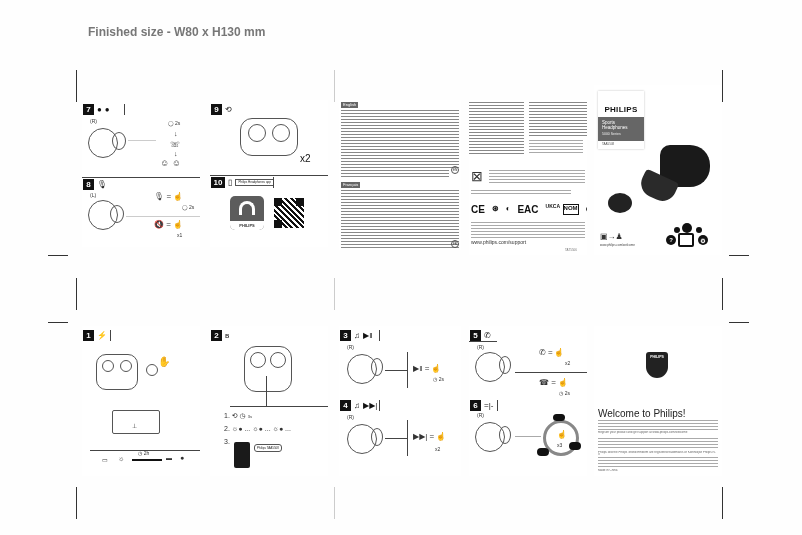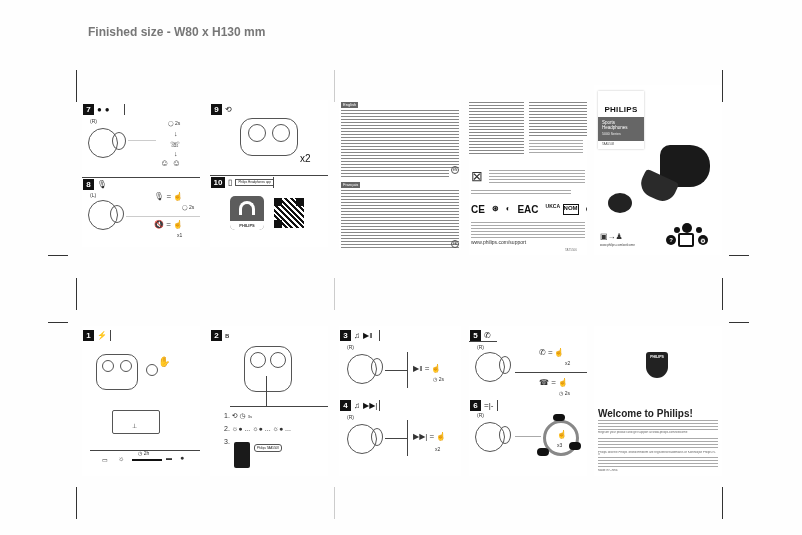--- a/index.html
+++ b/index.html
@@ -31,21 +31,21 @@
   .app { position: absolute; width: 34px; height: 34px; border-radius: 5px; background: #5c5c5c; }
   .app .band { position: absolute; bottom: 0; left: 0; right: 0; height: 9px; background: #fff; border-radius: 0 0 5px 5px; font-size: 4px; text-align: center; line-height: 9px; font-weight: bold; color: #333; }
   .qr { position: absolute; width: 30px; height: 30px;
     background:
       linear-gradient(#111,#111) 0 0/8px 8px no-repeat,
       linear-gradient(#111,#111) 22px 0/8px 8px no-repeat,
       linear-gradient(#111,#111) 0 22px/8px 8px no-repeat,
       repeating-linear-gradient(45deg,#111 0 2px,#fff 2px 4px),
       #fff; }
   .dark { position: absolute; background: #1a1a1a; }
-  .welcome { position: absolute; font-size: 10px; color: #222; font-weight: bold; }
+  .welcome { position: absolute; font-size: 10px; color: #222; }
   .dot { position: absolute; border-radius: 50%; background: #111; color: #fff; font-size: 6px; display: flex; align-items: center; justify-content: center; font-weight: bold; }
   .cert { position: absolute; font-size: 10px; font-weight: bold; color: #111; display: flex; gap: 7px; }
   .shield { position: absolute; width: 22px; height: 26px; background: #222; border-radius: 3px 3px 11px 11px; color: #fff; font-size: 3.5px; text-align: center; padding-top: 3px; font-weight: bold; }
   .x2 { position: absolute; font-size: 10px; color: #111; }
 </style>
 </head>
 <body>
 
 <div class="hdr">
   <div>Finished size - W80 x H130 mm</div>

